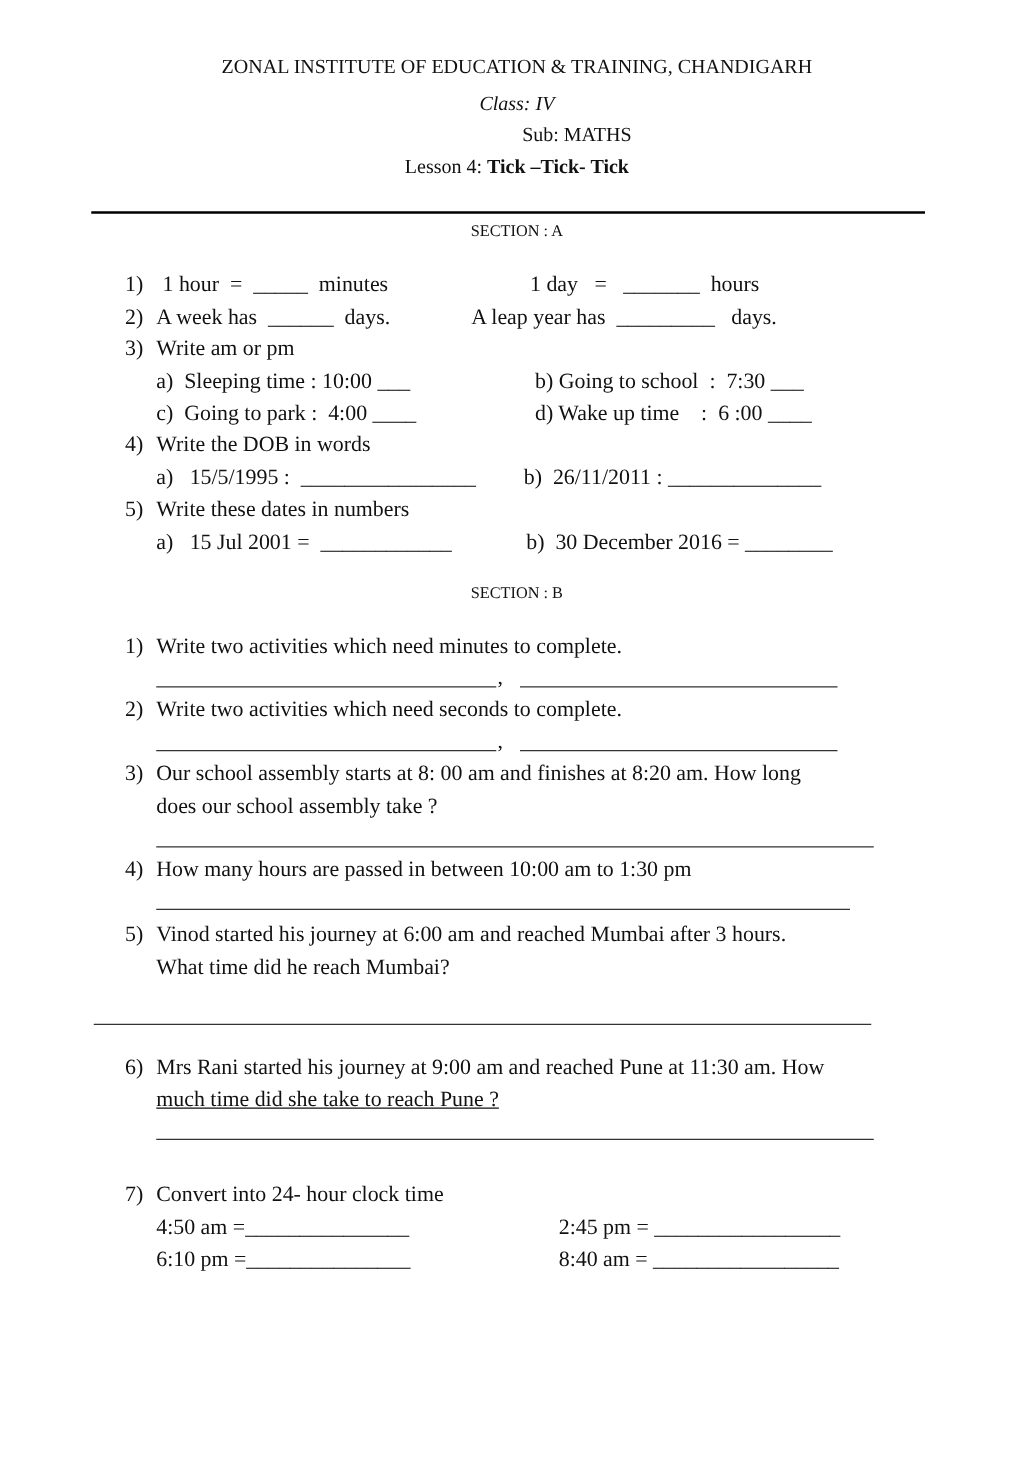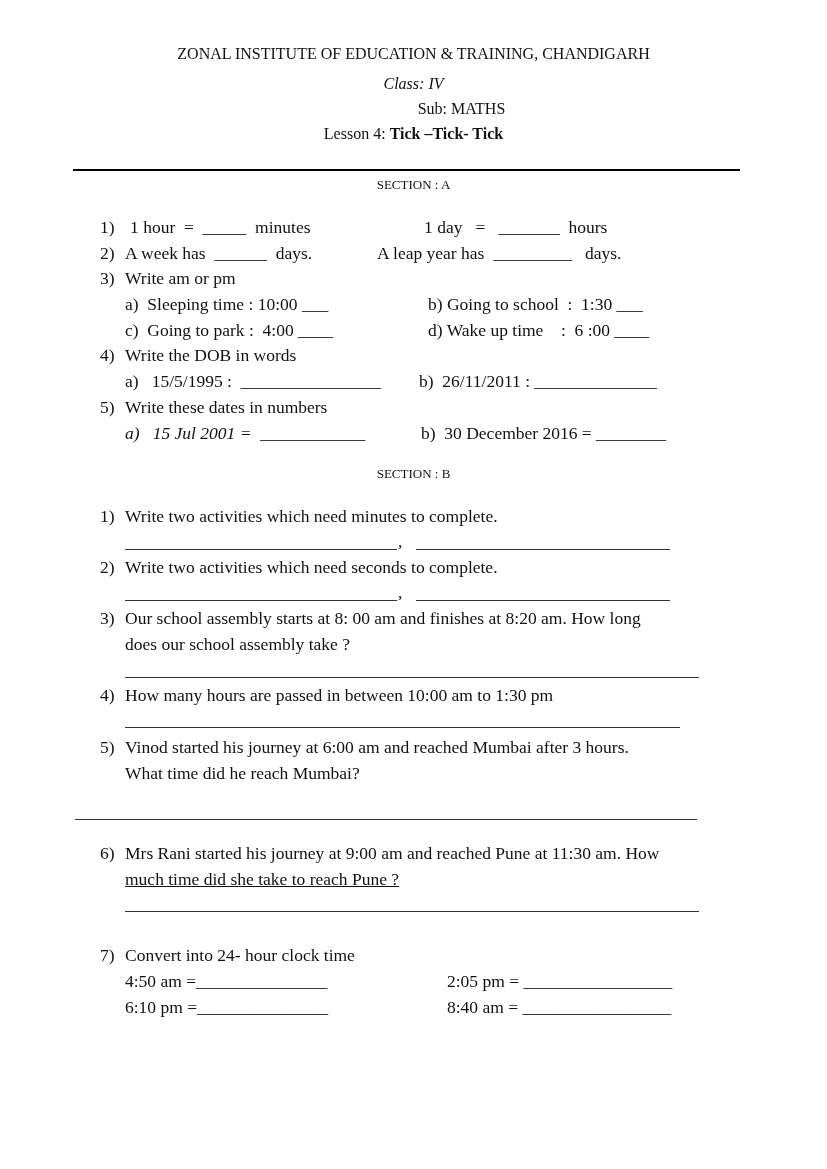--- a/index.html
+++ b/index.html
@@ -29,32 +29,32 @@
 <div class="t" style="left:130px;top:217px;">1 hour  =  _____  minutes</div>
 <div class="t" style="left:424px;top:217px;">1 day   =   _______  hours</div>
 
 <div class="t" style="left:100px;top:243px;">2)</div>
 <div class="t" style="left:125px;top:243px;">A week has  ______  days.</div>
 <div class="t" style="left:377px;top:243px;">A leap year has  _________   days.</div>
 
 <div class="t" style="left:100px;top:268px;">3)</div>
 <div class="t" style="left:125px;top:268px;">Write am or pm</div>
 <div class="t" style="left:125px;top:294px;">a)  Sleeping time : 10:00 ___</div>
-<div class="t" style="left:428px;top:294px;">b) Going to school  :  1:30 ___</div>
+<div class="t" style="left:428px;top:294px;">b) Going to school  :  7:30 ___</div>
 <div class="t" style="left:125px;top:320px;">c)  Going to park :  4:00 ____</div>
 <div class="t" style="left:428px;top:320px;text-align:center;">d) Wake up time    :  6 :00 ____</div>
 
 <div class="t" style="left:100px;top:345px;">4)</div>
 <div class="t" style="left:125px;top:345px;">Write the DOB in words</div>
 <div class="t" style="left:125px;top:371px;">a)   15/5/1995 :  ________________</div>
 <div class="t" style="left:419px;top:371px;">b)  26/11/2011 : ______________</div>
 
 <div class="t" style="left:100px;top:397px;">5)</div>
 <div class="t" style="left:125px;top:397px;">Write these dates in numbers</div>
-<div class="t" style="left:125px;top:423px;font-style:italic;">a)   15 Jul 2001 =  ____________</div>
+<div class="t" style="left:125px;top:423px;">a)   15 Jul 2001 =  ____________</div>
 <div class="t" style="left:421px;top:423px;">b)  30 December 2016 = ________</div>
 
 <div class="center sec" style="top:462px;">SECTION : B</div>
 
 <div class="t" style="left:100px;top:506px;">1)</div>
 <div class="t" style="left:125px;top:506px;">Write two activities which need minutes to complete.</div>
 <div class="blank" style="left:125px;top:548px;width:272px;"></div>
 <div class="t" style="left:398px;top:531px;">,</div>
 <div class="blank" style="left:416px;top:548px;width:254px;"></div>
 
@@ -79,15 +79,15 @@
 <div class="blank" style="left:75px;top:818px;width:622px;"></div>
 
 <div class="t" style="left:100px;top:843px;">6)</div>
 <div class="t" style="left:125px;top:843px;">Mrs Rani started his journey at 9:00 am and reached Pune at 11:30 am. How</div>
 <div class="t" style="left:125px;top:869px;text-decoration:underline;">much time did she take to reach Pune ?</div>
 <div class="blank" style="left:125px;top:910px;width:574px;"></div>
 
 <div class="t" style="left:100px;top:945px;">7)</div>
 <div class="t" style="left:125px;top:945px;">Convert into 24- hour clock time</div>
 <div class="t" style="left:125px;top:971px;">4:50 am =_______________</div>
-<div class="t" style="left:447px;top:971px;">2:05 pm = _________________</div>
+<div class="t" style="left:447px;top:971px;">2:45 pm = _________________</div>
 <div class="t" style="left:125px;top:997px;">6:10 pm =_______________</div>
 <div class="t" style="left:447px;top:997px;">8:40 am = _________________</div>
 
 </body></html>

